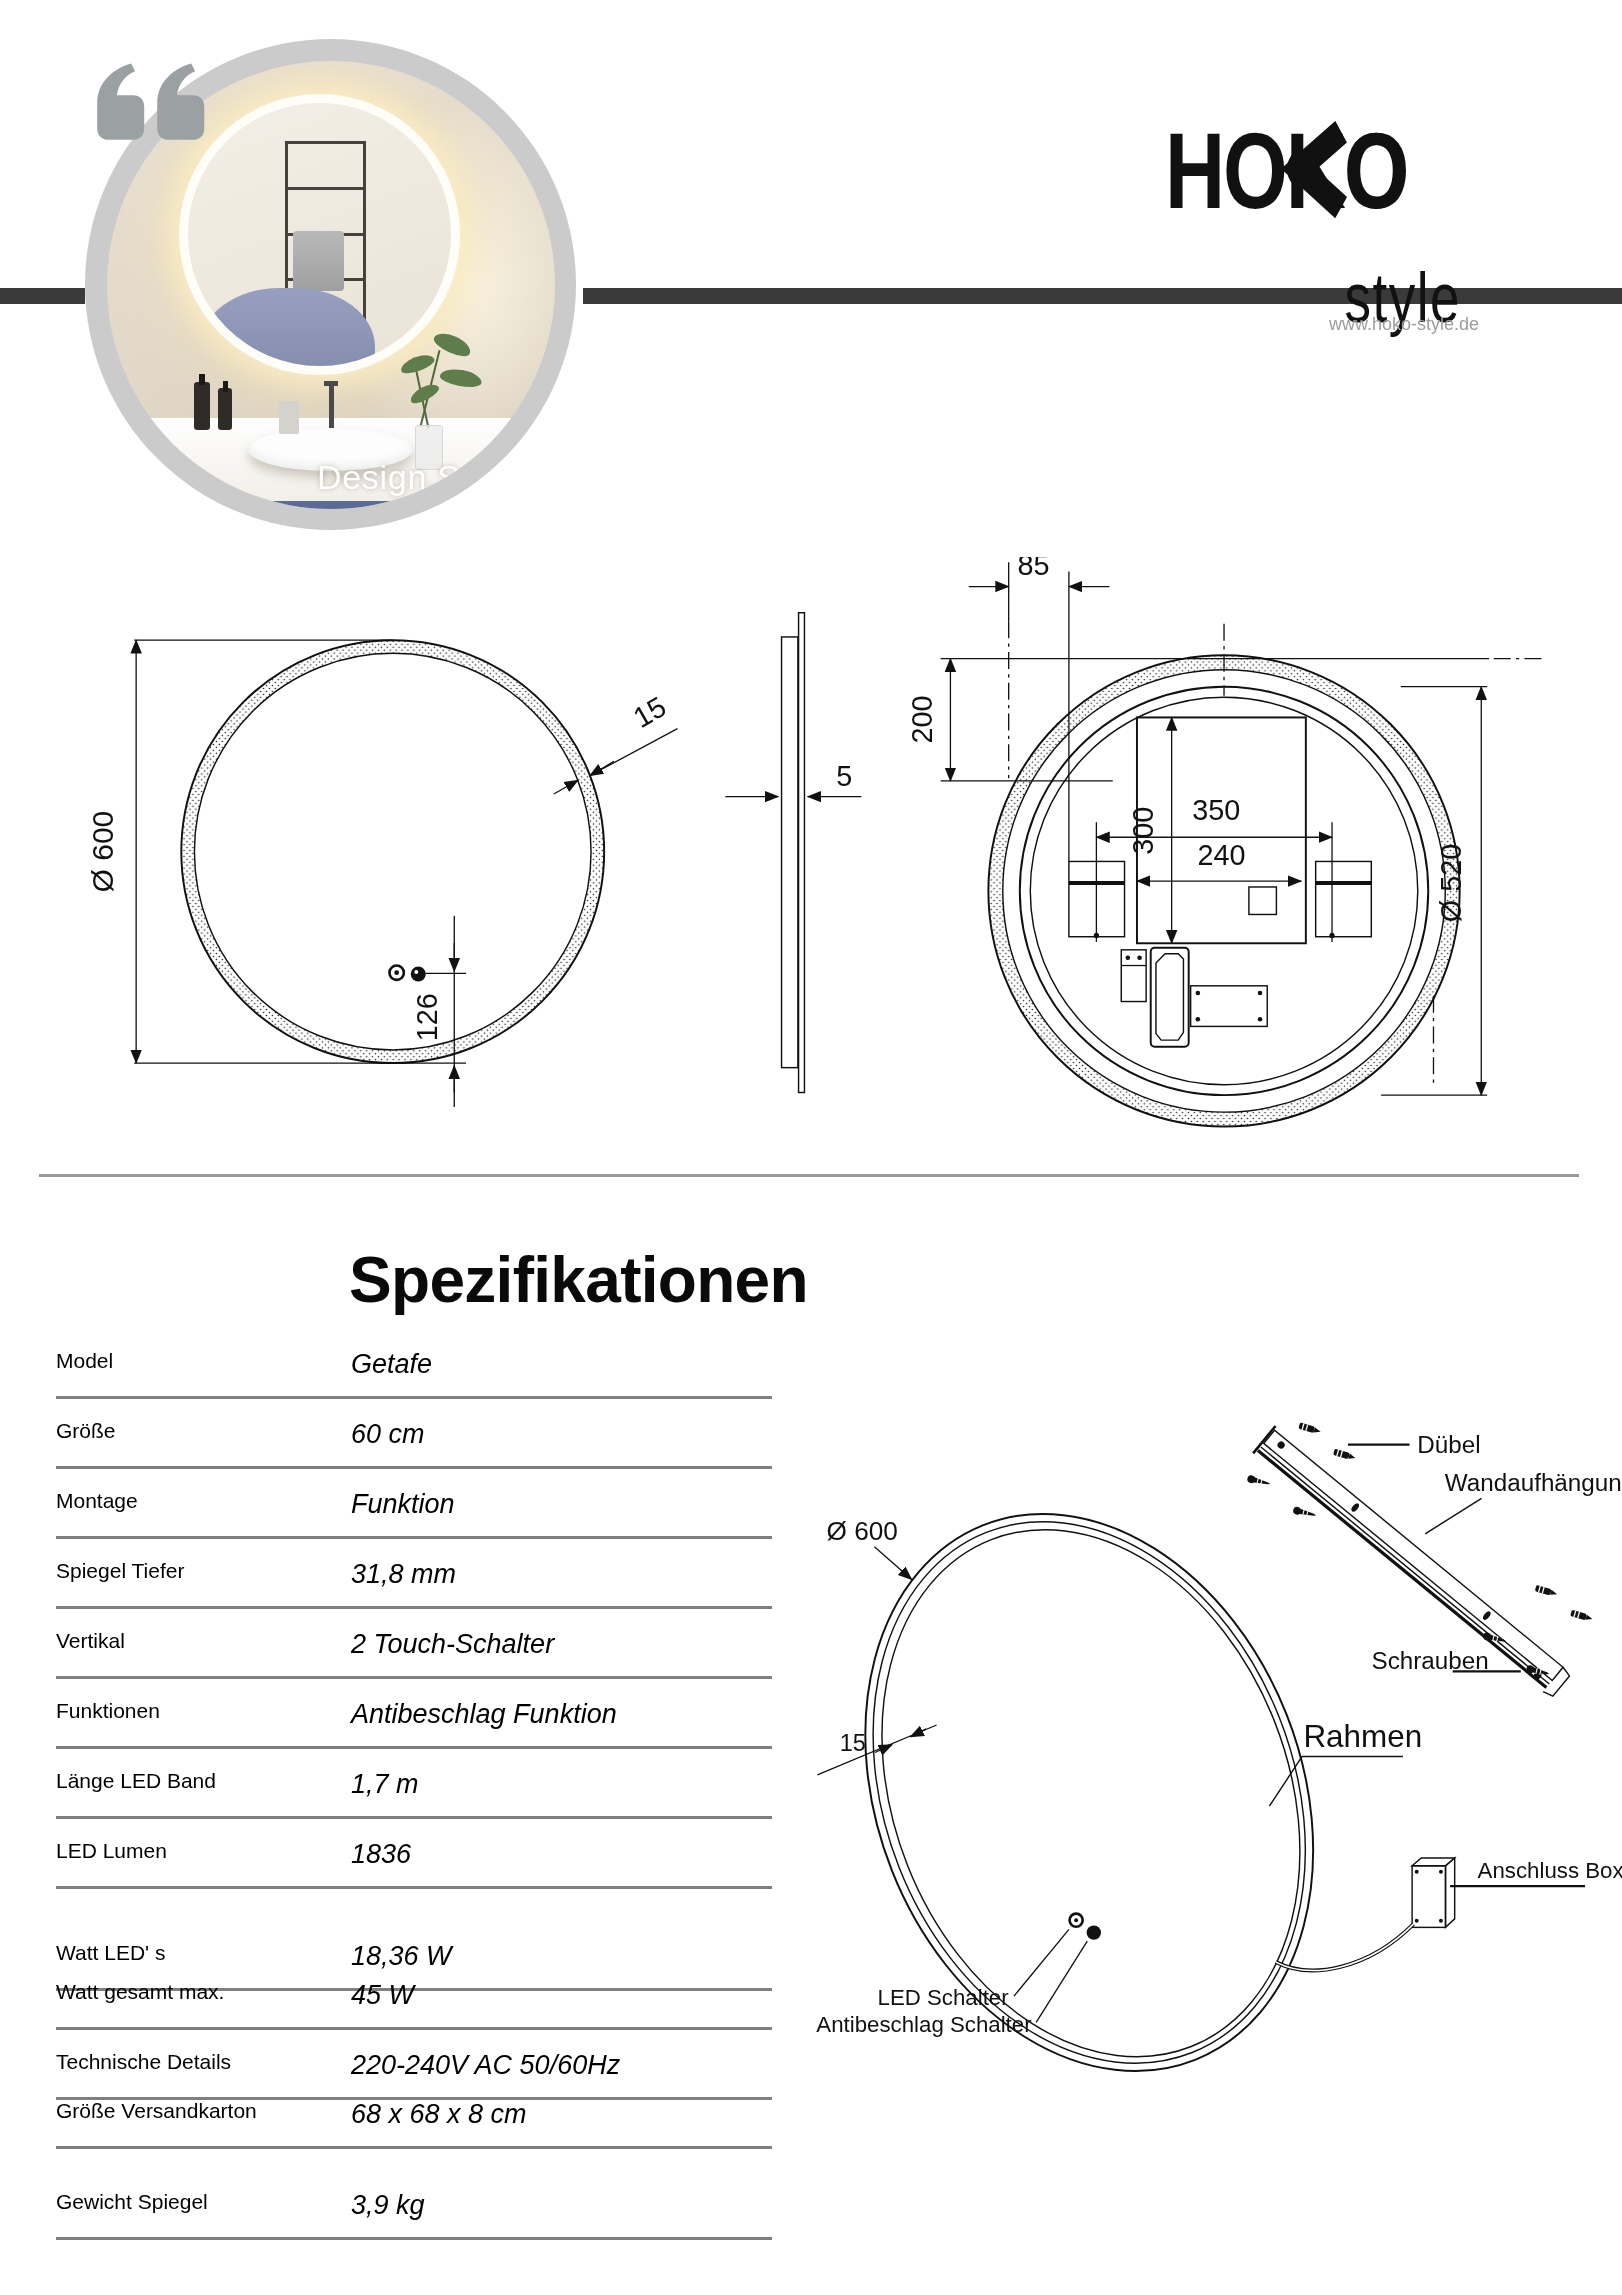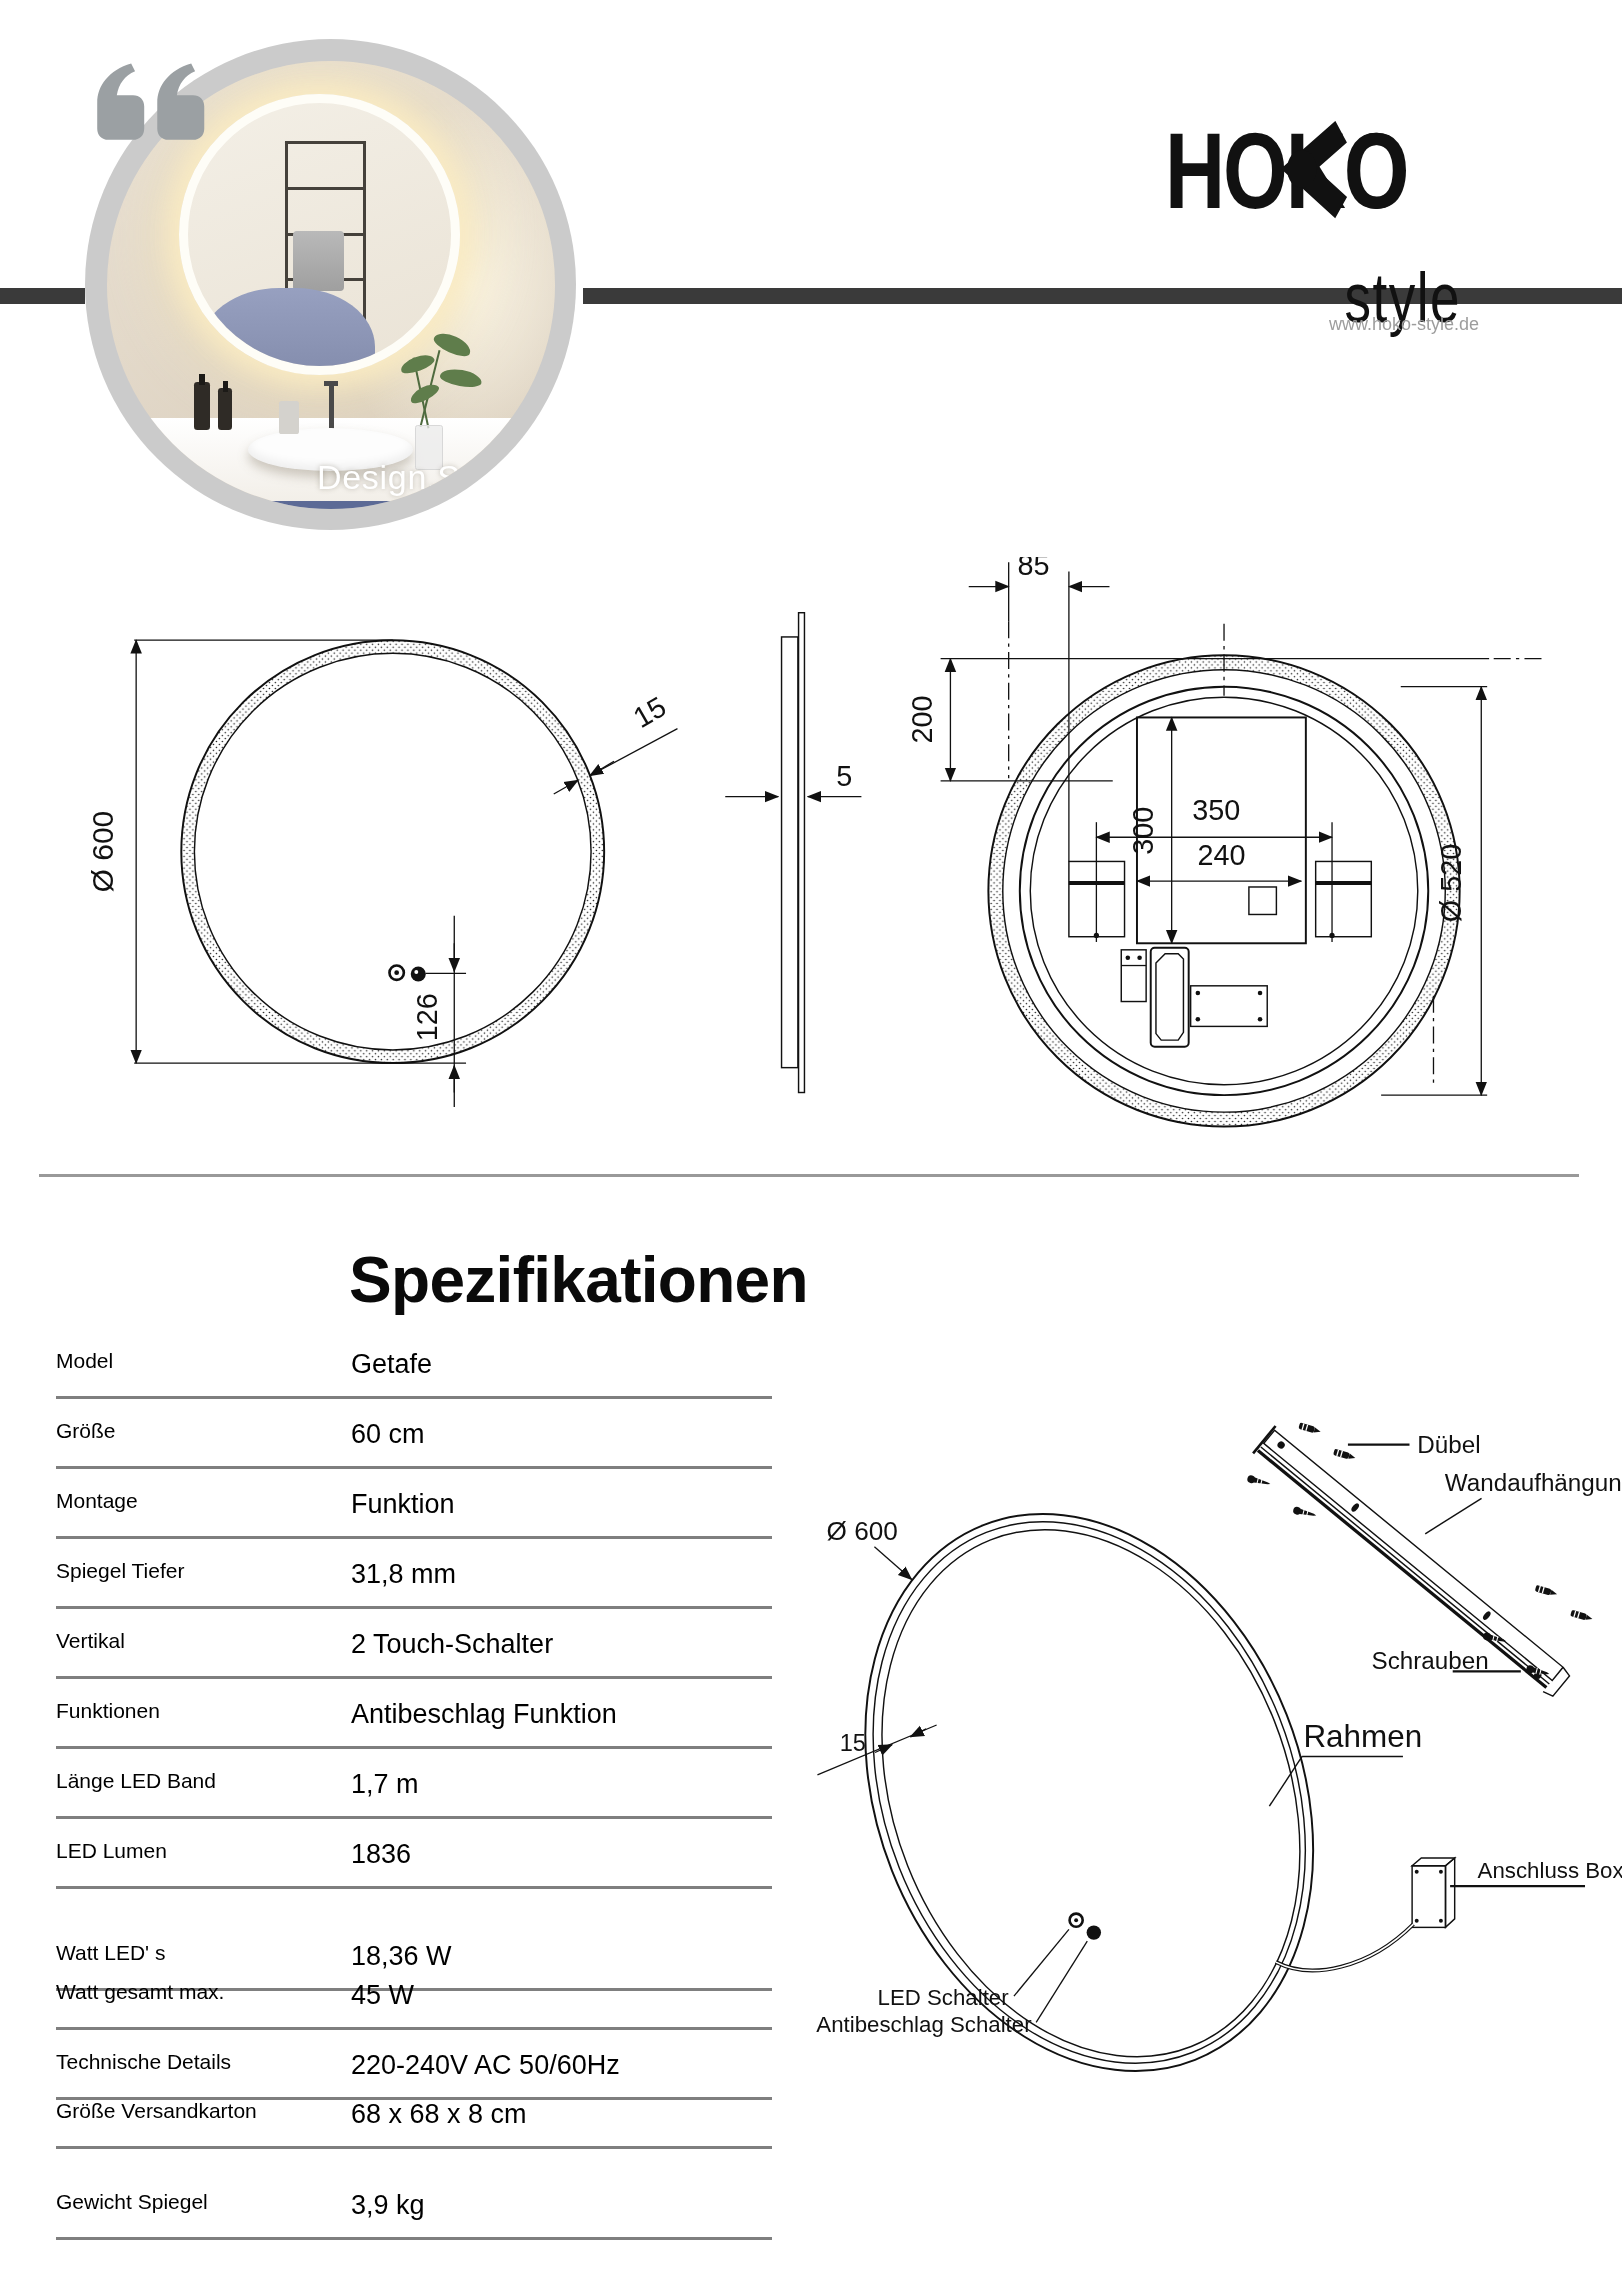--- a/index.html
+++ b/index.html
@@ -38,21 +38,21 @@
                   text-shadow:0 0 5.2px rgba(90,80,60,.35);}
   
   #wwwline{left:1329px;top:314px;width:210px;text-align:left;font-size:18px;color:#9d9d9d;}
   
   #divider{left:39px;top:1174px;width:1540px;height:3.3px;background:#999;}
   
   #spec-title{left:349px;top:1243px;font-size:64px;font-weight:bold;letter-spacing:-0.7px;color:#0a0a0a;}
   #spec-table{left:56px;top:1349px;width:716px;height:936px;}
   .srow{position:absolute;left:0;width:716px;height:70px;}
   .srow .lab{position:absolute;left:0;top:0;font-size:21px;color:#000;}
-  .srow .val{position:absolute;left:295px;top:0;font-size:27px;color:#000;}
+  .srow .val{position:absolute;left:295px;top:0;font-size:27px;color:#000;font-style:italic;}
   .srow .line{position:absolute;left:0;top:47px;width:716px;height:2.6px;background:#7f7f7f;}
   svg text{font-family:"Liberation Sans",sans-serif;fill:#111;}
   .dim{stroke:#111;stroke-width:2;fill:none;}
   .thin{stroke:#111;stroke-width:2.2;fill:none;}
   .thick{stroke:#111;stroke-width:3;fill:none;}
   .dashdot{stroke:#111;stroke-width:2;fill:none;stroke-dasharray:26 8 5 8;}
 </style>
 </head>
 <body>
 

